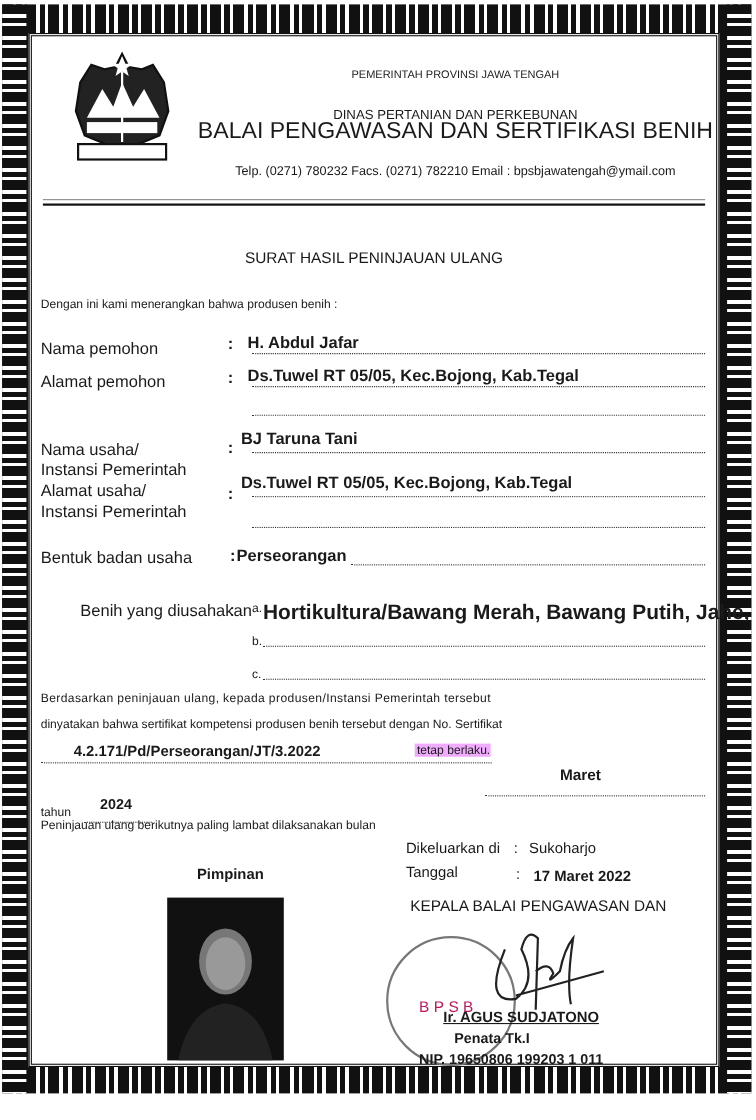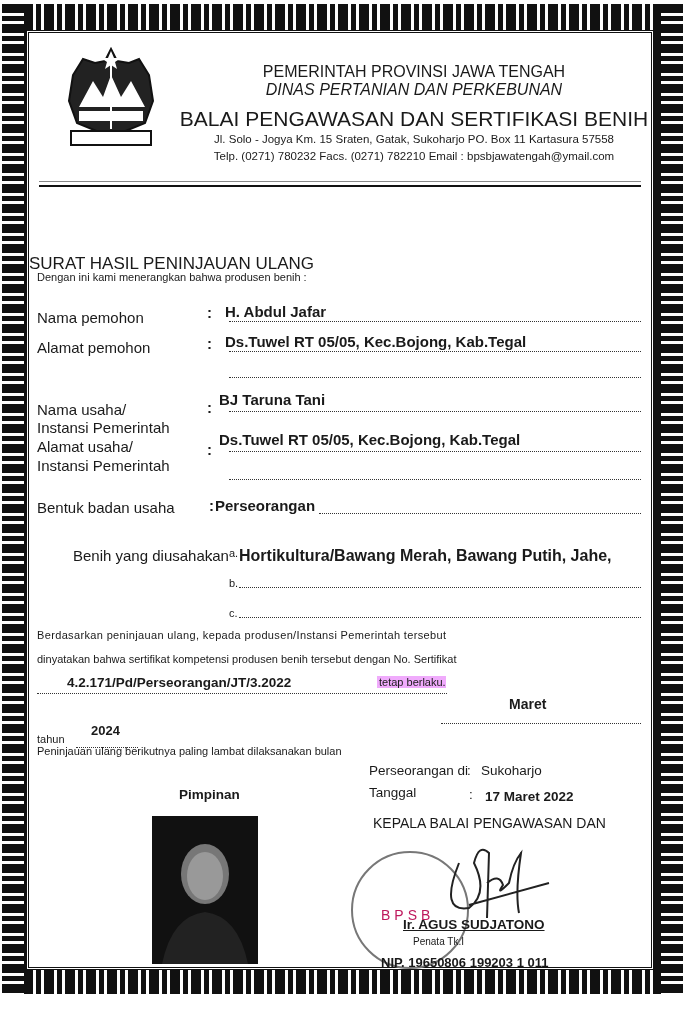--- a/index.html
+++ b/index.html
@@ -11,28 +11,28 @@
   }
   .frame-side-l, .frame-side-r { position:absolute; top:4px; width:22px; height:990px;
          background: repeating-linear-gradient(180deg, #111 0 9px, #fff 9px 12px, #111 12px 17px, #fff 17px 20px); }
   .frame-side-l { left:2px; }
   .frame-side-r { right:4px; }
   .paper { position:absolute; left:26px; top:30px; width:628px; height:940px; background:#fff;
            border:3px double #111; box-sizing:border-box; }
   .abs { position:absolute; white-space:nowrap; }
   .logo { position:absolute; left:36px; top:12px; width:92px; height:110px; }
   .hdr { text-align:center; position:absolute; left:150px; width:470px; }
-  .h1 { top:30px; font-size:16px; }
-  .h2 { top:48px; font-size:16px;font-style:italic; }
+  .h1 { top:30px; font-size:10px; }
+  .h2 { top:64px; font-size:12px; }
   .h3 { top:74px; font-size:21px; }
   .h4 { top:100px; font-size:11.5px; }
   .h5 { top:117px; font-size:11.5px; }
   .rule1 { position:absolute; left:10px; right:10px; top:148px; border-top:1px solid #888; }
   .rule2 { position:absolute; left:10px; right:10px; top:152px; border-top:2px solid #111; }
-  .title { position:absolute; left:0; right:0; top:193px; font-size:17px;margin-top:28px; }
+  .title { position:absolute; left:0; right:0; top:193px; text-align:center; font-size:14px; }
   .lbl { font-size:15px; }
   .val { font-size:15px; font-weight:bold; }
   .dots { position:absolute; border-bottom:1.5px dotted #333; height:0; }
   .para { font-size:11px; }
   .photo { position:absolute; left:123px; top:783px; width:106px; height:148px; background:#111; }
   .stamp { position:absolute; left:322px; top:818px; width:118px; height:118px; border-radius:50%;
            border:2px solid #777; box-sizing:border-box; }
 </style>
 </head>
 <body>
@@ -47,21 +47,20 @@
     <path d="M14 62 L28 36 L38 52 L46 30 L56 52 L66 36 L80 62 Z" fill="#fff"></path>
     <rect x="14" y="66" width="64" height="10" fill="#fff"></rect>
     <line x1="46" y1="20" x2="46" y2="84" stroke="#fff" stroke-width="2"></line>
     <polygon points="46,6 49,13 56,13 50,17 52,24 46,20 40,24 42,17 36,13 43,13" fill="#fff"></polygon>
     <rect x="6" y="86" width="80" height="14" fill="#fff" stroke="#111" stroke-width="2"></rect>
   </svg>
 
   <div class="hdr h1">PEMERINTAH PROVINSI JAWA TENGAH</div>
   <div class="hdr h2">DINAS PERTANIAN DAN PERKEBUNAN</div>
   <div class="hdr h3">BALAI PENGAWASAN DAN SERTIFIKASI BENIH</div>
-  <div class="hdr h4">Jl. Solo - Jogya Km. 15 Sraten, Gatak, Sukoharjo PO. Box 11 Kartasura 57558</div>
   <div class="hdr h5">Telp. (0271) 780232 Facs. (0271) 782210  Email : bpsbjawatengah@ymail.com</div>
   <div class="rule1"></div>
   <div class="rule2"></div>
 
   <div class="title">SURAT HASIL PENINJAUAN ULANG</div>
   <div class="abs para" style="left:8px; top:238px;">Dengan ini kami menerangkan bahwa produsen benih :</div>
 
   <div class="abs lbl" style="left:8px; top:276px;">Nama pemohon</div>
   <div class="abs val" style="left:178px; top:271px;">: </div>
   <div class="abs val" style="left:196px; top:270px;">H. Abdul Jafar</div>
@@ -87,40 +86,40 @@
   <div class="dots" style="left:200px; right:10px; top:446px;"></div>
 
   <div class="abs lbl" style="left:8px; top:466px;">Bentuk badan usaha</div>
   <div class="abs val" style="left:180px; top:464px;">:</div>
   <div class="abs val" style="left:186px; top:464px;">Perseorangan</div>
   <div class="dots" style="left:290px; right:10px; top:480px;"></div>
 
   <div class="abs lbl" style="left:8px; top:514px;margin-left:36px;">Benih yang diusahakan</div>
   <div class="abs lbl" style="left:180px; top:514px;">:</div>
   <div class="abs" style="left:200px; top:514px; font-size:11px;">a.</div>
-  <div class="abs" style="left:210px; top:514px; font-size:16px; font-weight:bold;">Hortikultura/Bawang Merah, Bawang Putih, Jahe,</div>
+  <div class="abs" style="left:210px; top:514px; font-size:19px; font-weight:bold;">Hortikultura/Bawang Merah, Bawang Putih, Jahe,</div>
   <div class="abs" style="left:200px; top:544px; font-size:11px;">b.</div>
   <div class="dots" style="left:210px; right:10px; top:554px;"></div>
   <div class="abs" style="left:200px; top:574px; font-size:11px;">c.</div>
   <div class="dots" style="left:210px; right:10px; top:584px;"></div>
 
   <div class="abs para" style="left:8px; top:596px; letter-spacing:0.35px;">Berdasarkan peninjauan ulang, kepada produsen/Instansi Pemerintah tersebut</div>
   <div class="abs para" style="left:8px; top:620px;">dinyatakan bahwa sertifikat kompetensi produsen benih tersebut dengan No. Sertifikat</div>
   <div class="dots" style="left:8px; width:410px; top:660px;"></div>
   <div class="abs val" style="left:38px; top:642px; font-size:13.5px;">4.2.171/Pd/Perseorangan/JT/3.2022</div>
   <div class="abs para" style="left:348px; top:643px; background:#f0abfc; padding-left:2px;">tetap berlaku.</div>
 
   <div class="abs para" style="left:8px; top:712px;">Peninjauan ulang berikutnya paling lambat dilaksanakan bulan</div>
   <div class="dots" style="left:412px; right:10px; top:690px;"></div>
   <div class="abs val" style="left:480px; top:663px; font-size:14px;">Maret</div>
   <div class="abs para" style="left:8px; top:700px;">tahun</div>
   <div class="dots" style="left:47px; width:62px; top:714px;"></div>
   <div class="abs val" style="left:62px; top:690px; font-size:13px;">2024</div>
 
-  <div class="abs" style="left:340px; top:730px; font-size:13.5px;">Perseorangan di</div>
+  <div class="abs" style="left:340px; top:730px; font-size:13.5px;">Dikeluarkan di</div>
   <div class="abs" style="left:438px; top:730px; font-size:13.5px;">:</div>
   <div class="abs" style="left:452px; top:730px; font-size:13.5px;">Sukoharjo</div>
   <div class="abs" style="left:150px; top:754px; font-size:13.5px; font-weight:bold;">Pimpinan</div>
   <div class="abs" style="left:340px; top:752px; font-size:13.5px;">Tanggal</div>
   <div class="abs" style="left:440px; top:754px; font-size:13.5px;">:</div>
   <div class="abs" style="left:456px; top:756px; font-size:13.5px; font-weight:bold;">17 Maret 2022</div>
   <div class="abs" style="left:344px; top:782px; font-size:14px;">KEPALA BALAI PENGAWASAN DAN</div>
 
   <div class="photo">
     <svg width="106" height="148" viewBox="0 0 106 148">
@@ -131,15 +130,15 @@
   </div>
 
   <div class="stamp">
     <div class="abs" style="left:28px; top:54px; font-size:14px; color:#be185d; letter-spacing:4px;">BPSB</div>
   </div>
   <svg class="abs" style="left:400px; top:790px;" width="140" height="110" viewBox="0 0 140 110">
     <path d="M30 40 Q10 90 40 85 Q60 70 45 40 Q50 20 60 30 L58 95 M58 60 Q70 50 74 62 Q66 74 80 60 Q84 40 92 30 Q86 70 90 90 M40 82 L120 60" fill="none" stroke="#222" stroke-width="2"></path>
   </svg>
 
   <div class="abs" style="left:362px; top:884px; font-size:13.5px; font-weight:bold; text-decoration:underline;padding-left:12px;">Ir. AGUS SUDJATONO</div>
-  <div class="abs" style="left:384px; top:903px; font-size:10px; font-weight:normal;">Penata Tk.I</div>
+  <div class="abs" style="left:384px; top:903px; font-size:13px; font-weight:bold;">Penata Tk.I</div>
   <div class="abs" style="left:352px; top:922px; font-size:13px; font-weight:bold;">NIP. 19650806 199203 1 011</div>
 </div>
 
 </body></html>

